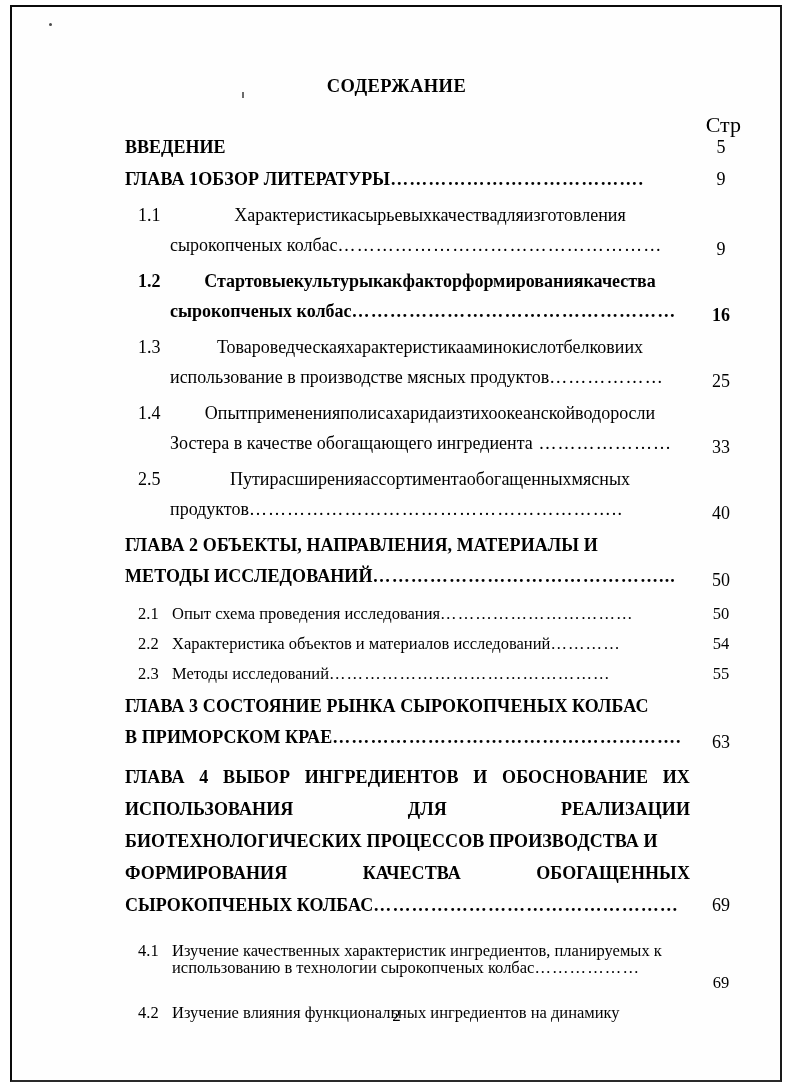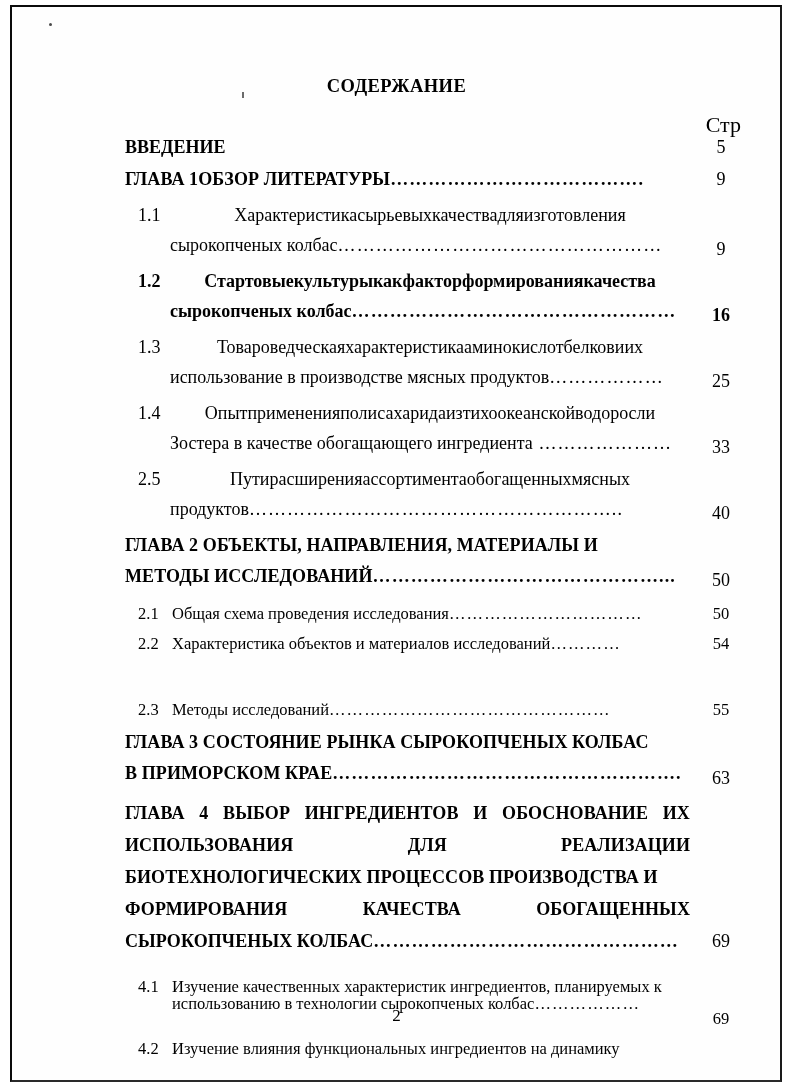--- a/index.html
+++ b/index.html
@@ -286,34 +286,34 @@
       <div class="chap">
         <span class="ln">ГЛАВА 2 ОБЪЕКТЫ, НАПРАВЛЕНИЯ, МАТЕРИАЛЫ И</span>
         <span class="ln" style="margin-top:13px;"><span>МЕТОДЫ ИССЛЕДОВАНИЙ</span><span class="dots">………………………………………...</span></span>
       </div>
       <div class="page-no" style="top:35px;">50</div>
     </div>
 
     <div class="row small" style="height:30px;">
       <div class="num">2.1</div>
       <div class="body-col">
-        <span class="ln"><span>Общая схема проведения исследования</span><span class="dots">……………………………</span></span>
+        <span class="ln"><span>Опыт схема проведения исследования</span><span class="dots">……………………………</span></span>
       </div>
       <div class="page-no">50</div>
     </div>
 
     <div class="row small" style="height:30px;">
       <div class="num">2.2</div>
       <div class="body-col">
         <span class="ln"><span>Характеристика объектов и материалов исследований</span><span class="dots">…………</span></span>
       </div>
       <div class="page-no">54</div>
     </div>
 
-    <div class="row small" style="height:31px;margin-top:36px;">
+    <div class="row small" style="height:31px;">
       <div class="num">2.3</div>
       <div class="body-col">
         <span class="ln"><span>Методы исследований</span><span class="dots">…………………………………………</span></span>
       </div>
       <div class="page-no">55</div>
     </div>
 
     <div class="row" style="height:71px;">
       <div class="chap">
         <span class="ln">ГЛАВА 3 СОСТОЯНИЕ РЫНКА СЫРОКОПЧЕНЫХ КОЛБАС</span>

